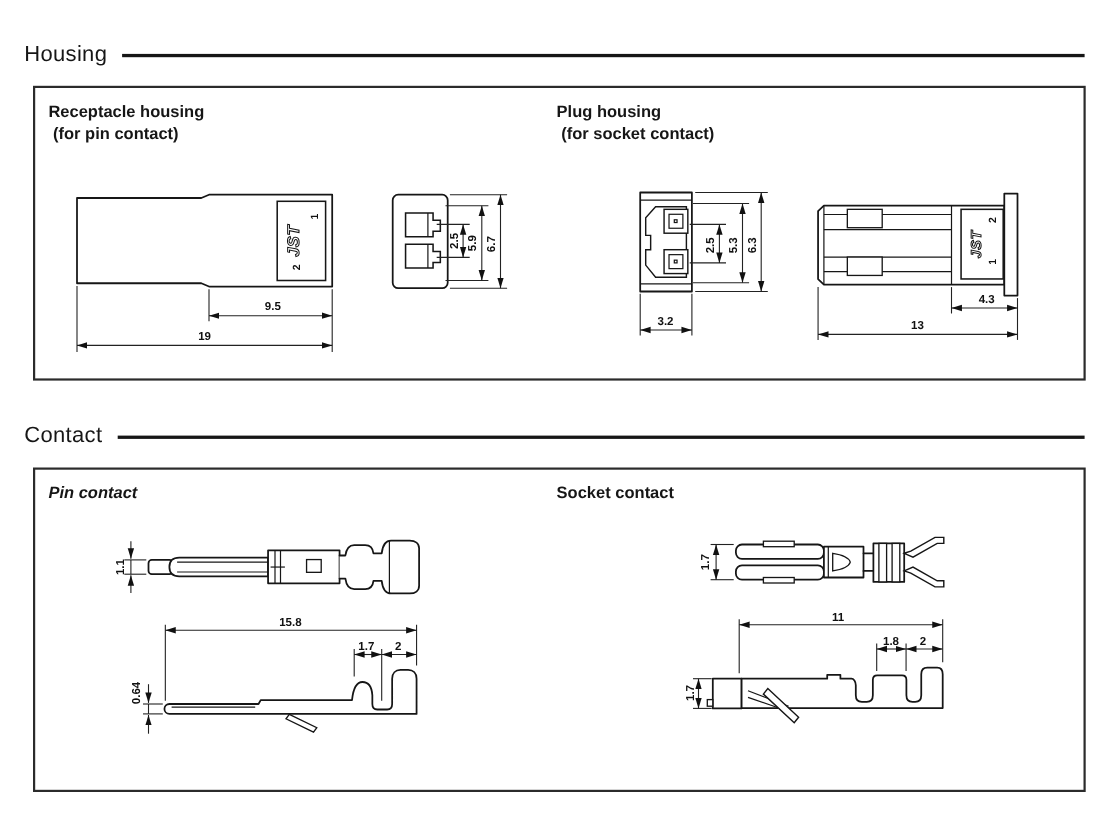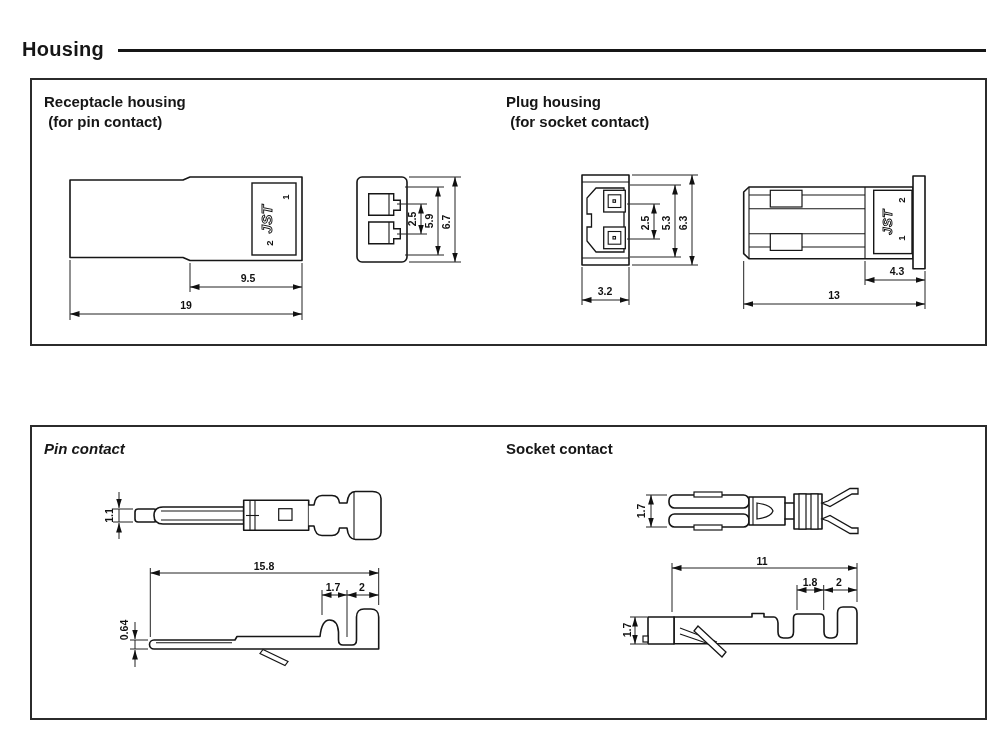--- a/index.html
+++ b/index.html
@@ -1,19 +1,19 @@
 <!DOCTYPE html>
 <html><head>
 <meta charset="utf-8">
 <style>
   html,body{margin:0;padding:0;background:#fff;}
   #page{position:relative;width:1000px;height:750px;background:#fff;overflow:hidden;
         font-family:"Liberation Sans",sans-serif;color:#161616;}
   .sec-head{position:absolute;left:22px;right:14px;display:flex;align-items:center;}
-  .sec-title{font-size:20px;font-weight:bold;letter-spacing:.3px;white-space:nowrap;}
+  .sec-title{font-size:20px;font-weight:normal;letter-spacing:.3px;white-space:nowrap;}
   .sec-rule{flex:1;border-top:3px solid #161616;margin-left:14px;margin-top:2px;}
   .panel{position:absolute;left:30px;width:953px;border:2px solid #2b2b2b;background:#fff;}
   .part-label{position:absolute;font-size:15px;font-weight:bold;line-height:20px;white-space:pre;}
   svg{position:absolute;overflow:visible;}
   .part{fill:#fff;stroke:#161616;stroke-width:1.6;stroke-linejoin:round;stroke-linecap:round;}
   .det{fill:none;stroke:#161616;stroke-width:1.1;}
   .detf{fill:#fff;stroke:#161616;stroke-width:1.2;}
   .ext{stroke:#222;stroke-width:1;fill:none;}
   .dim{stroke:#222;stroke-width:1;fill:none;}
   .dim-t{font-size:10.5px;font-weight:600;fill:#111;text-anchor:middle;}
@@ -125,20 +125,24 @@
       <line class="ext" x1="133" y1="94" x2="133" y2="118"></line>
       <line class="ext" x1="193" y1="104" x2="193" y2="142"></line>
       <line class="ext" x1="11.7" y1="94" x2="11.7" y2="142"></line>
       <line class="dim" x1="133" y1="113" x2="193" y2="113" marker-start="url(#arr)" marker-end="url(#arr)"></line>
       <text class="dim-t" x="165" y="108">4.3</text>
       <line class="dim" x1="11.7" y1="137" x2="193" y2="137" marker-start="url(#arr)" marker-end="url(#arr)"></line>
       <text class="dim-t" x="102" y="132">13</text>
     </svg>
   </div>
 
+  <div class="sec-head" style="top:385px;">
+    <span class="sec-title">Contact</span>
+    <span class="sec-rule"></span>
+  </div>
 
   <div class="panel" style="top:425px;height:291px;">
 
     <div class="part-label" style="left:12px;top:12px;font-style:italic;">Pin contact</div>
     <div class="part-label" style="left:474px;top:12px;text-align:center;">Socket contact</div>
 
     <svg style="left:65px;top:55px;" width="300" height="75" viewBox="0 0 300 75">
       <line class="ext" x1="36" y1="27" x2="16" y2="27"></line>
       <line class="ext" x1="36" y1="40" x2="16" y2="40"></line>
       <line class="dim" x1="22" y1="10" x2="22" y2="26" marker-end="url(#arr)"></line>

